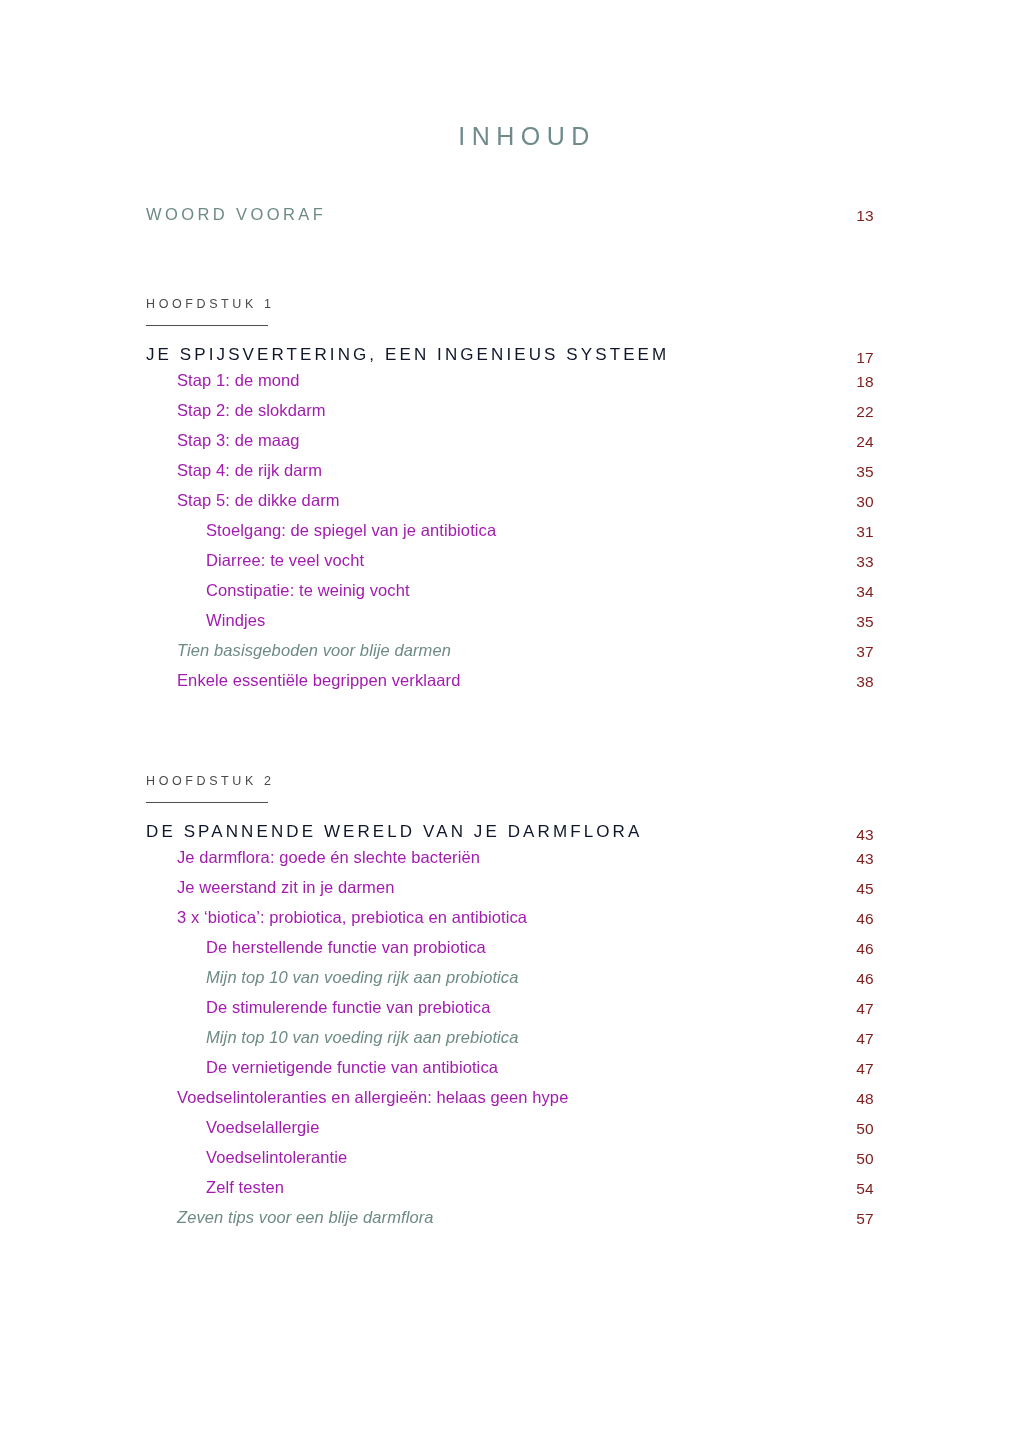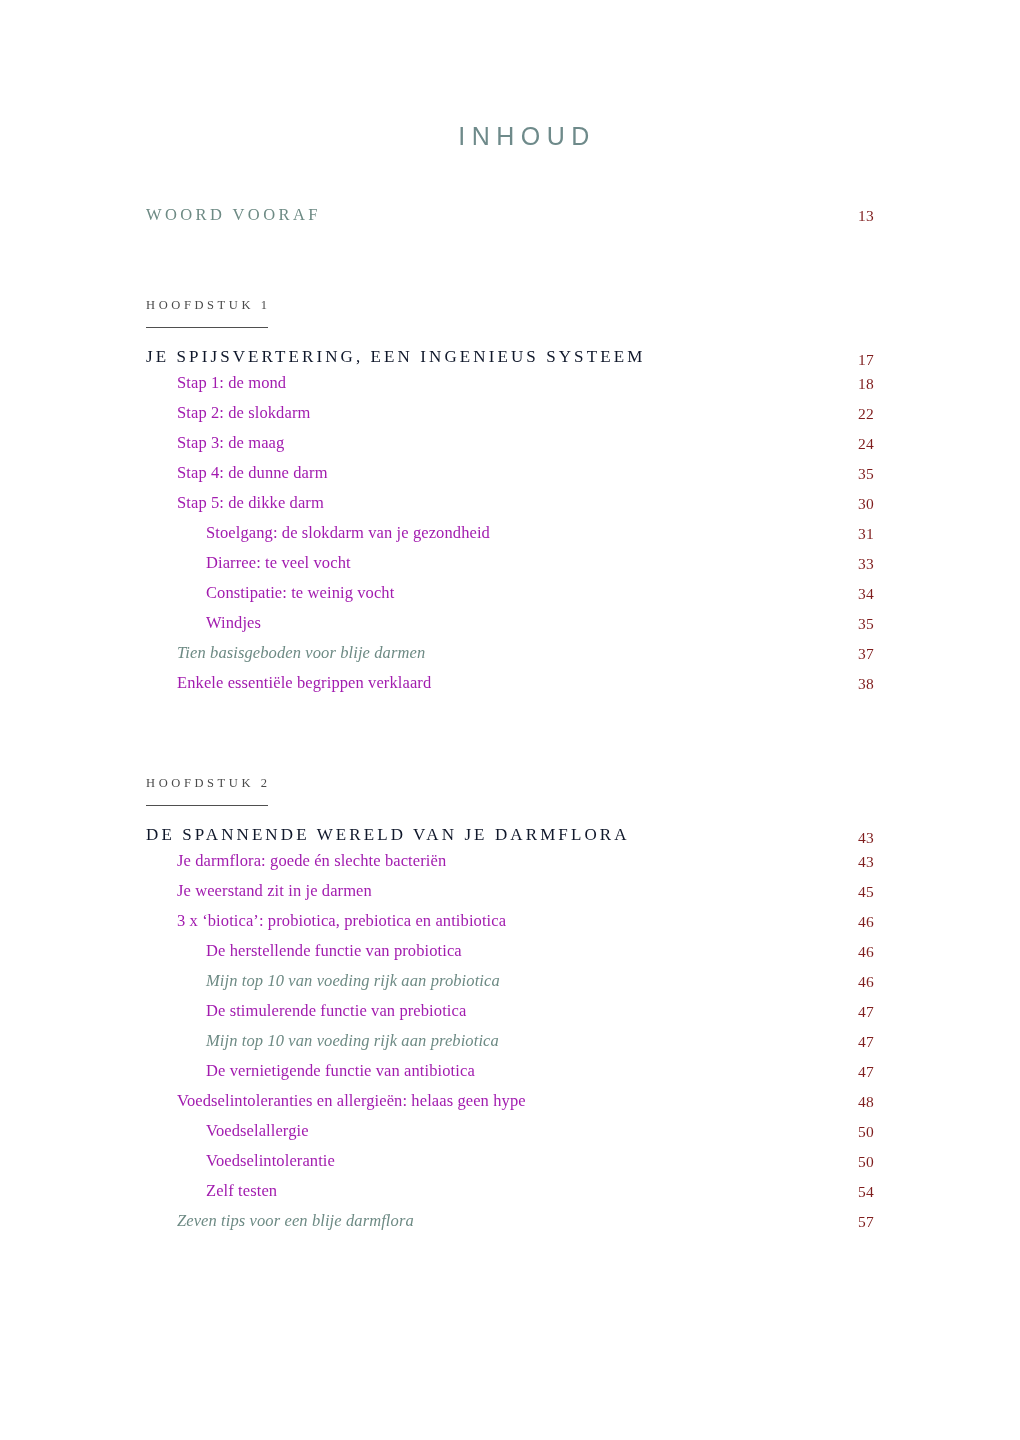--- a/index.html
+++ b/index.html
@@ -33,21 +33,20 @@
     letter-spacing: 6.5px;
     color: #6e8a8a;
   }
 
   
   .content {
     position: absolute;
     top: 205px;
     left: 146px;
     width: 728px;
-    font-family: Liberation Serif, serif;
   }
 
   
   .row {
     display: flex;
     align-items: baseline;
     width: 100%;
   }
   .row .label {
     flex: 0 1 auto;
@@ -196,31 +195,31 @@
               <span class="label">Stap 2: de slokdarm</span>
               <span class="spacer"></span>
               <span class="pageno">22</span>
             </div>
             <div class="row entry level-1">
               <span class="label">Stap 3: de maag</span>
               <span class="spacer"></span>
               <span class="pageno">24</span>
             </div>
             <div class="row entry level-1">
-              <span class="label">Stap 4: de dunne darm</span>
+              <span class="label">Stap 4: de rijk darm</span>
               <span class="spacer"></span>
               <span class="pageno">35</span>
             </div>
             <div class="row entry level-1">
               <span class="label">Stap 5: de dikke darm</span>
               <span class="spacer"></span>
               <span class="pageno">30</span>
             </div>
             <div class="row entry level-2">
-              <span class="label">Stoelgang: de slokdarm van je gezondheid</span>
+              <span class="label">Stoelgang: de spiegel van je antibiotica</span>
               <span class="spacer"></span>
               <span class="pageno">31</span>
             </div>
             <div class="row entry level-2">
               <span class="label">Diarree: te veel vocht</span>
               <span class="spacer"></span>
               <span class="pageno">33</span>
             </div>
             <div class="row entry level-2">
               <span class="label">Constipatie: te weinig vocht</span>

